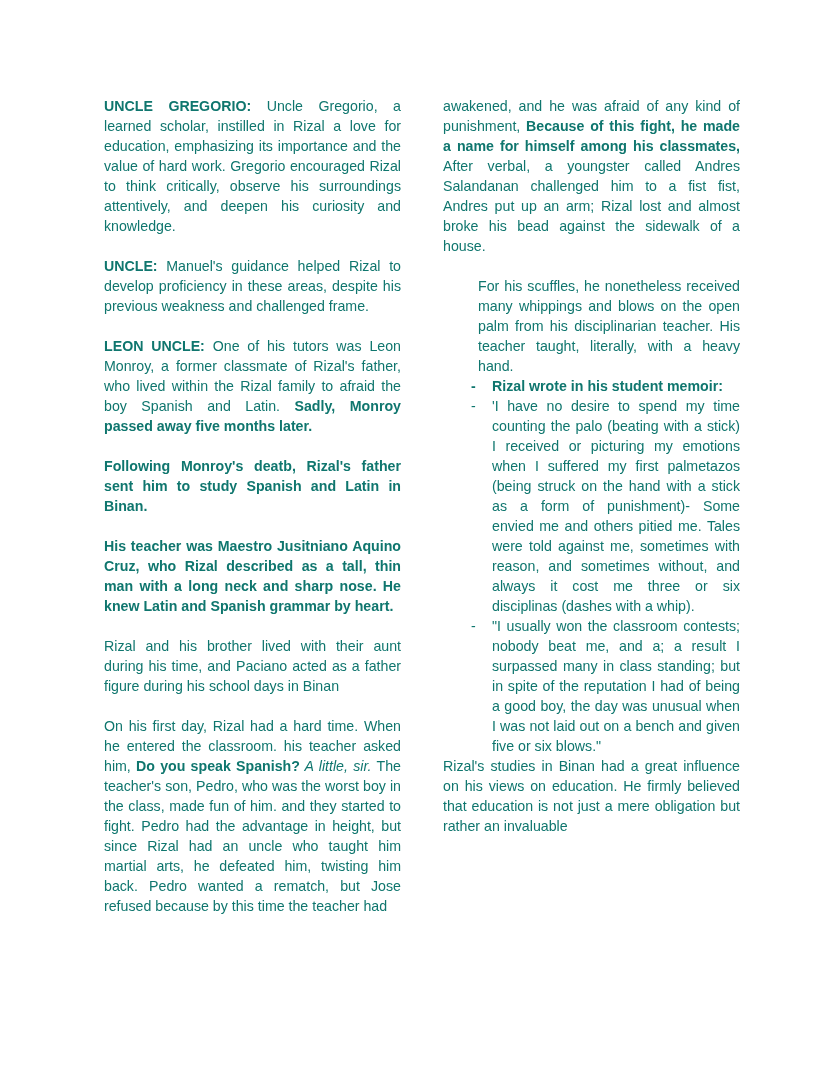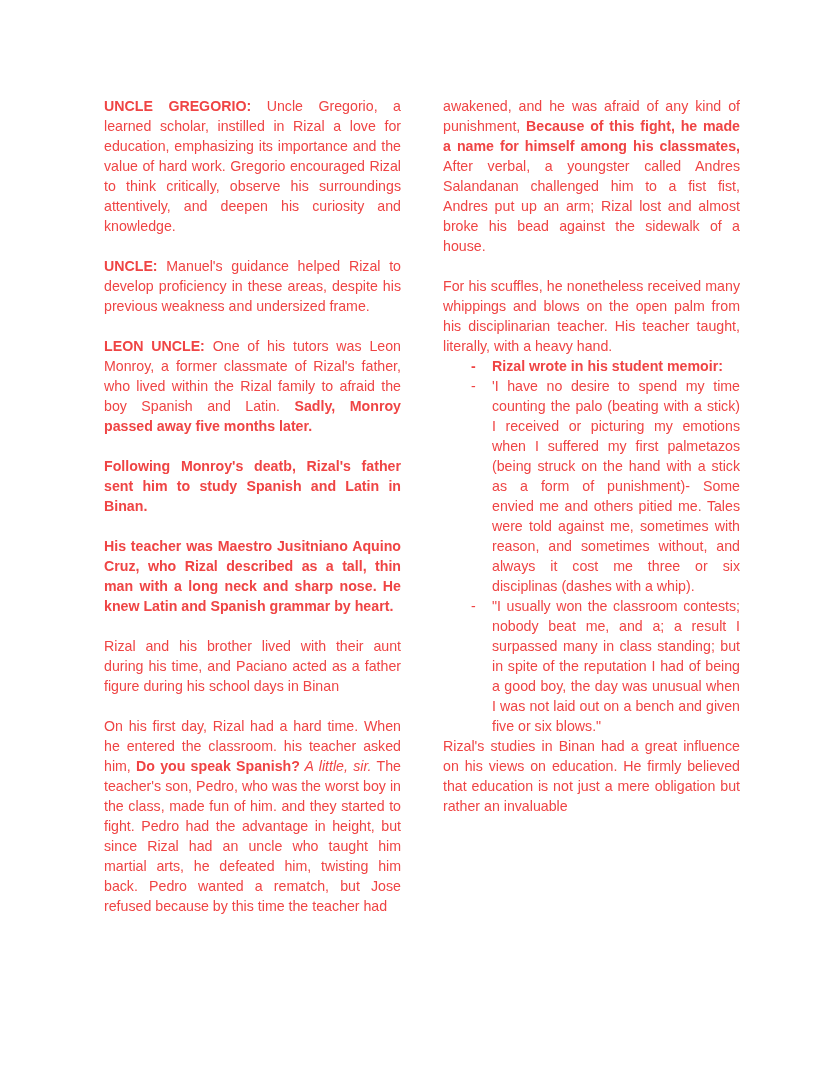--- a/index.html
+++ b/index.html
@@ -8,21 +8,21 @@
     background: #ffffff;
   }
   .page {
     position: relative;
     width: 812px;
     height: 1071px;
     background: #ffffff;
     margin: 0 auto;
     overflow: hidden;
     font-family: "Liberation Sans", sans-serif;
-    color: #ef4444;
+    color: #0f766e;
   }
   .columns {
     position: absolute;
     left: 96px;
     top: 96px;
     width: 636px;
     display: flex;
     gap: 42px;
     align-items: flex-start;
   }
@@ -33,20 +33,21 @@
     margin: 0 0 20px 0;
     font-size: 14.2px;
     line-height: 20px;
     text-align: justify;
     text-justify: inter-word;
     hyphens: none;
     word-spacing: 0;
   }
   p.para.tight {
     margin-bottom: 0;
+    margin-left: 35px;
   }
   .b { font-weight: bold; }
   .i { font-style: italic; }
   ul.bullets {
     list-style: none;
     margin: 0;
     padding: 0;
   }
   ul.bullets li {
     position: relative;
@@ -74,21 +75,21 @@
 </head>
 <body>
 
 <div class="page">
   <div class="columns">
 
     <div class="col">
 
       <p class="para"><span class="b">UNCLE GREGORIO:</span><span> Uncle Gregorio, a learned scholar, instilled in Rizal a love for education, emphasizing its importance and the value of hard work. Gregorio encouraged Rizal to think critically, observe his surroundings attentively, and deepen his curiosity and knowledge.</span></p>
 
-      <p class="para"><span class="b">UNCLE:</span><span> Manuel's guidance helped Rizal to develop proficiency in these areas, despite his previous weakness and undersized frame.</span></p>
+      <p class="para"><span class="b">UNCLE:</span><span> Manuel's guidance helped Rizal to develop proficiency in these areas, despite his previous weakness and challenged frame.</span></p>
 
       <p class="para"><span class="b">LEON UNCLE:</span><span> One of his tutors was Leon Monroy, a former classmate of Rizal's father, who lived within the Rizal family to afraid the boy Spanish and Latin. </span><span class="b">Sadly, Monroy passed away five months later.</span></p>
 
       <p class="para b">Following Monroy's deatb, Rizal's father sent him to study Spanish and Latin in Binan.</p>
 
       <p class="para b">His teacher was Maestro Jusitniano Aquino Cruz, who Rizal described as a tall, thin man with a long neck and sharp nose. He knew Latin and Spanish grammar by heart.</p>
 
       <p class="para">Rizal and his brother lived with their aunt during his time, and Paciano acted as a father figure during his school days in Binan</p>
 
       <p class="para"><span>On his first day, Rizal had a hard time. When he entered the classroom. his teacher asked him, </span><span class="b">Do you speak Spanish?</span><span class="i"> A little, sir.</span><span> The teacher's son, Pedro, who was the worst boy in the class, made fun of him. and they started to fight. Pedro had the advantage in height, but since Rizal had an uncle who taught him martial arts, he defeated him, twisting him back. Pedro wanted a rematch, but Jose refused because by this time the teacher had</span></p>

